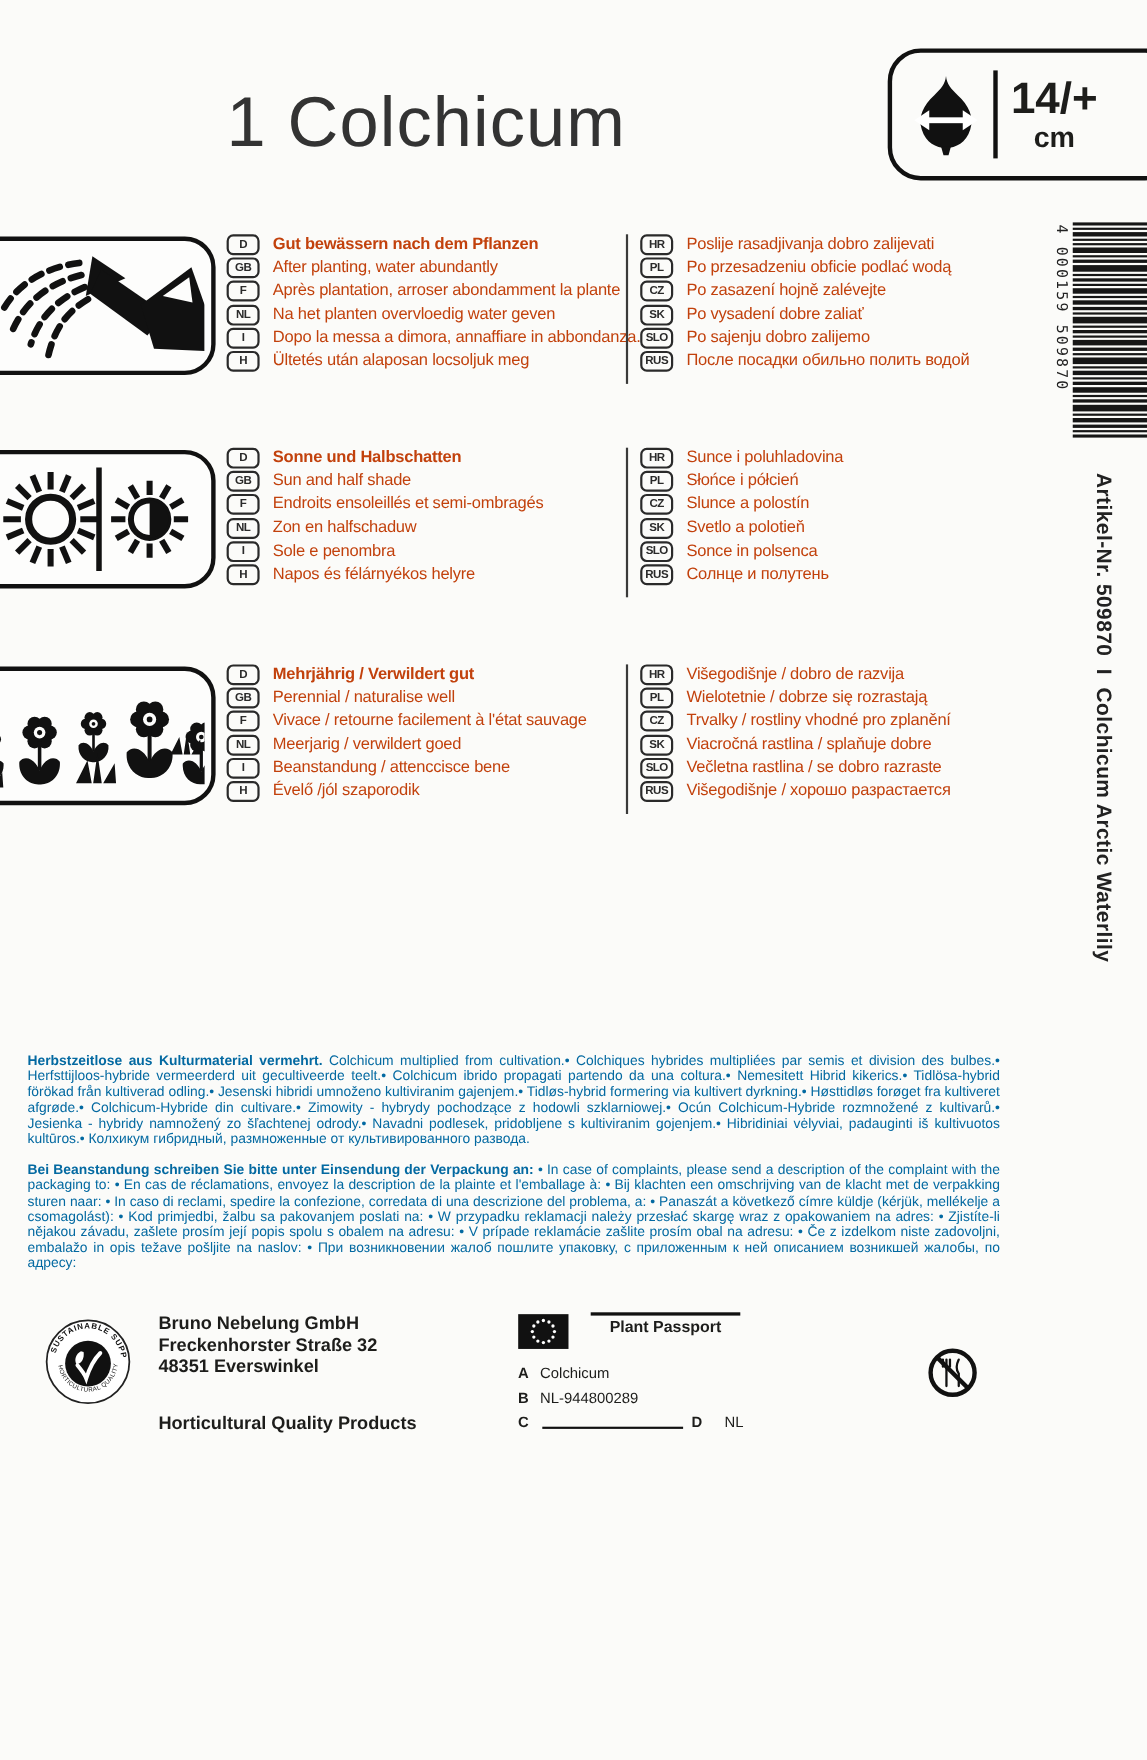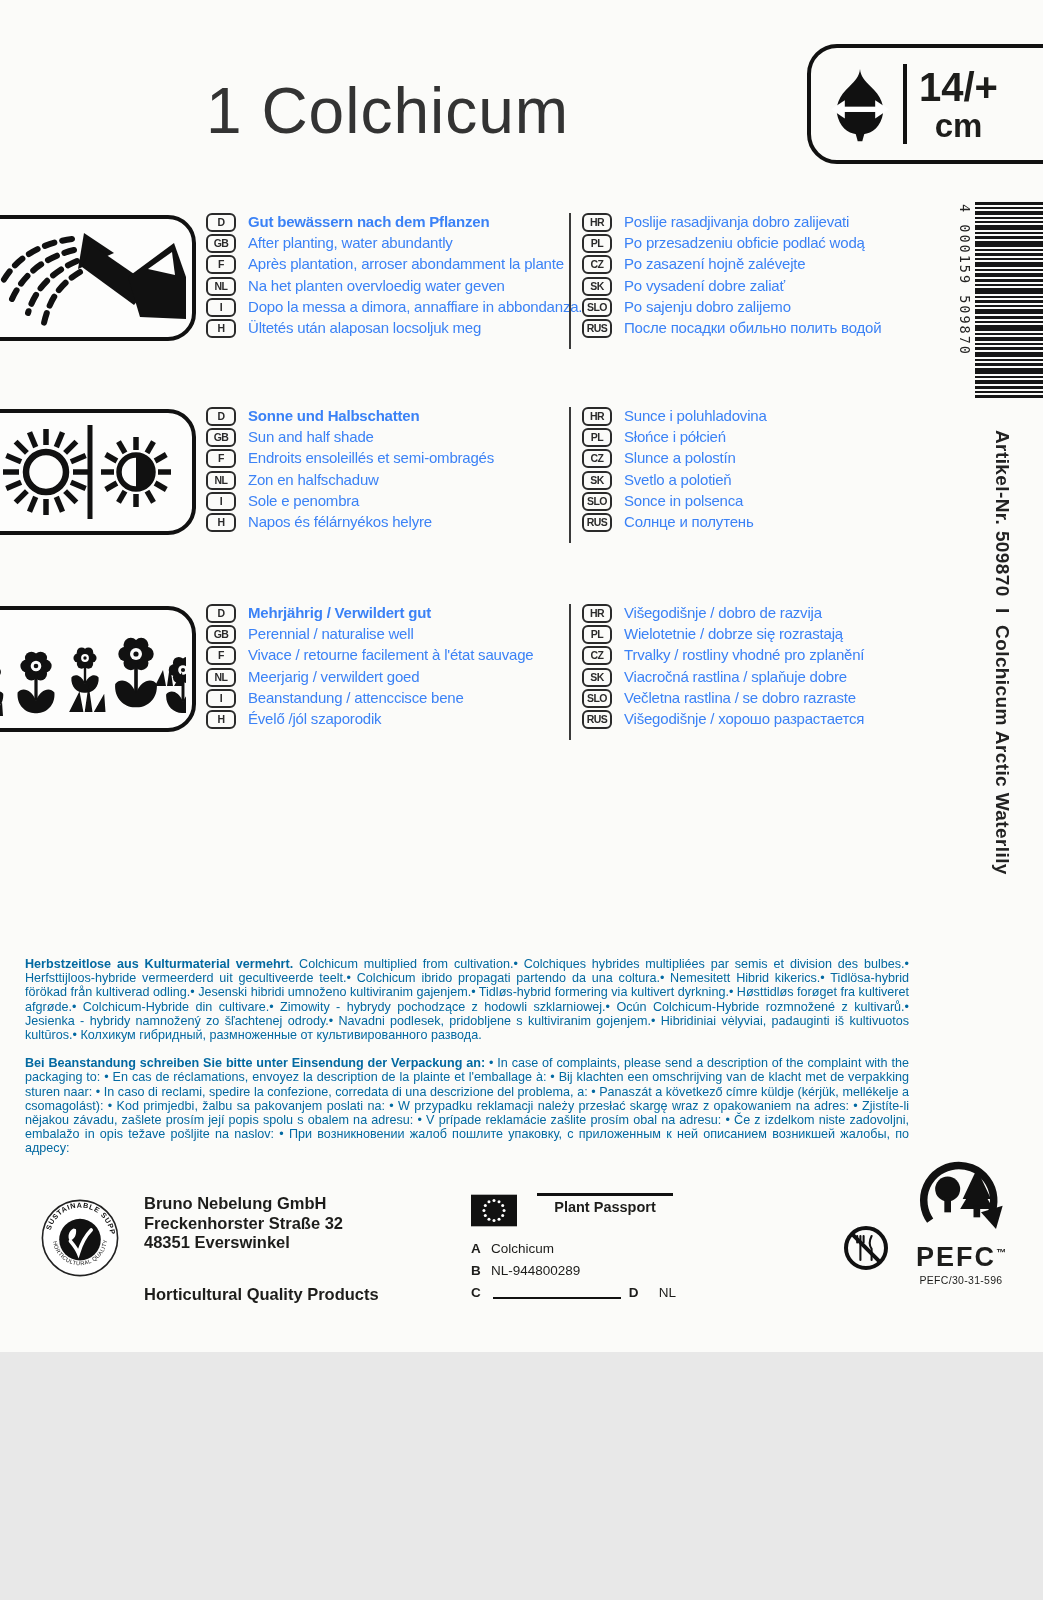--- a/index.html
+++ b/index.html
@@ -1,47 +1,47 @@
 <!DOCTYPE html>
 <html><head>
 <meta charset="utf-8">
 <style>
   html,body{margin:0;padding:0;background:#e8e8e8;}
-  .page{position:relative;width:1043px;height:1352px;margin:0 auto;background:#fbfbf9;
+  .page{position:relative;width:1043px;height:1600px;margin:0 auto;background:#fbfbf9;
         overflow:hidden;font-family:"Liberation Sans",sans-serif;color:#1d1d1b;}
   
   .title{position:absolute;left:206px;top:74px;font-size:64px;font-weight:300;
          letter-spacing:1px;color:#333;}
   .size-badge{position:absolute;top:44px;right:-28px;width:256px;height:112px;
               border:4px solid #111;border-radius:30px;display:flex;align-items:center;}
   .size-badge .bulb{width:78px;display:flex;justify-content:center;margin-left:10px;}
   .size-badge .vdiv{width:4px;height:80px;background:#111;margin:0 12px 0 4px;}
   .size-badge .stxt{text-align:center;line-height:1;}
   .size-badge .s1{font-size:40px;font-weight:bold;}
-  .size-badge .s2{font-size:33px;font-weight:bold;margin-top:2px;}
+  .size-badge .s2{font-size:26px;font-weight:bold;margin-top:2px;}
   
   .barcode-wrap{position:absolute;top:202px;right:0;display:flex;align-items:flex-start;}
   .bc-digits{writing-mode:vertical-rl;font-family:"DejaVu Sans Mono",monospace;
              font-size:13.5px;letter-spacing:2px;color:#222;margin-right:2px;padding-top:2px;}
   .artikel{position:absolute;top:430px;right:30px;writing-mode:vertical-rl;
            font-size:19px;font-weight:bold;color:#222;white-space:pre;letter-spacing:.4px;}
   
   .care{position:absolute;left:0;width:960px;height:150px;}
   .icon-box{position:absolute;left:-28px;top:2px;width:216px;height:118px;
             border:4px solid #111;border-radius:28px;overflow:hidden;
             display:flex;align-items:center;justify-content:center;background:#fdfdfc;}
   .col{position:absolute;top:0;}
   .col.left{left:206px;}
   .col.right{left:582px;}
   .sec-div{position:absolute;left:569px;top:0;width:2px;height:136px;background:#3a3a3a;}
   .lrow{display:flex;align-items:flex-start;margin-bottom:3.2px;height:18px;}
   .badge{flex:0 0 auto;min-width:22px;padding:0 2px;height:15px;border:2px solid #2a2a2a;
          border-radius:6px;font-size:10.5px;font-weight:bold;text-align:center;
          line-height:15px;letter-spacing:-.5px;margin-right:12px;color:#2a2a2a;}
-  .txt{font-size:15px;line-height:18px;letter-spacing:-.2px;white-space:nowrap;color:#3b82f6;}
+  .txt{font-size:15px;line-height:18px;letter-spacing:-.2px;white-space:nowrap;color:#c2410c;}
   .col.left .lrow:first-child .txt{font-weight:bold;}
   .col.right .lrow:last-child .txt{font-weight:normal;}
   
   .paras{position:absolute;left:25px;top:957px;width:884px;}
   .paras p{margin:0 0 14px 0;font-size:12.6px;line-height:14.2px;text-align:justify;color:#0369a1;}
   .lead{font-weight:bold;}
   
   .seal{position:absolute;left:40px;top:1198px;width:80px;height:80px;}
   .company{position:absolute;left:144px;top:1194px;font-size:16.5px;font-weight:bold;line-height:19.5px;}
   .tagline{margin-top:32px;}
@@ -463,27 +463,14 @@
       <circle cx="30" cy="30" r="25" fill="none" stroke="#111" stroke-width="5"></circle>
       <g stroke="#111" stroke-width="2.6" fill="none" stroke-linecap="round">
         <path d="M19,15 L19,23 M23,15 L23,23 M27,15 L27,23"></path>
         <path d="M23,23 L23,45"></path>
         <path d="M37,15 C34,21 34,27 37,31 L37,45"></path>
       </g>
       <line x1="13" y1="13" x2="47" y2="47" stroke="#111" stroke-width="5"></line>
     </svg>
   </div>
 
-  <div class="pefc">
-    <svg width="100" height="84" viewBox="0 0 120 100">
-      <path d="M23,82 A42,42 0 1 1 96,74" fill="none" stroke="#111" stroke-width="9"></path>
-      <polygon points="110,64 84,72 102,92" fill="#111"></polygon>
-      <circle cx="44" cy="44" r="15" fill="#111"></circle>
-      <rect x="40" y="54" width="8" height="18" fill="#111"></rect>
-      <polygon points="79,20 96,56 62,56" fill="#111"></polygon>
-      <polygon points="79,34 99,68 59,68" fill="#111"></polygon>
-      <rect x="75" y="64" width="8" height="14" fill="#111"></rect>
-    </svg>
-    <div class="pefc-name"><span>PEFC</span><span class="pefc-tm">™</span></div>
-    <div class="pefc-code">PEFC/30-31-596</div>
-  </div>
 
 </div>
 
 </body></html>

